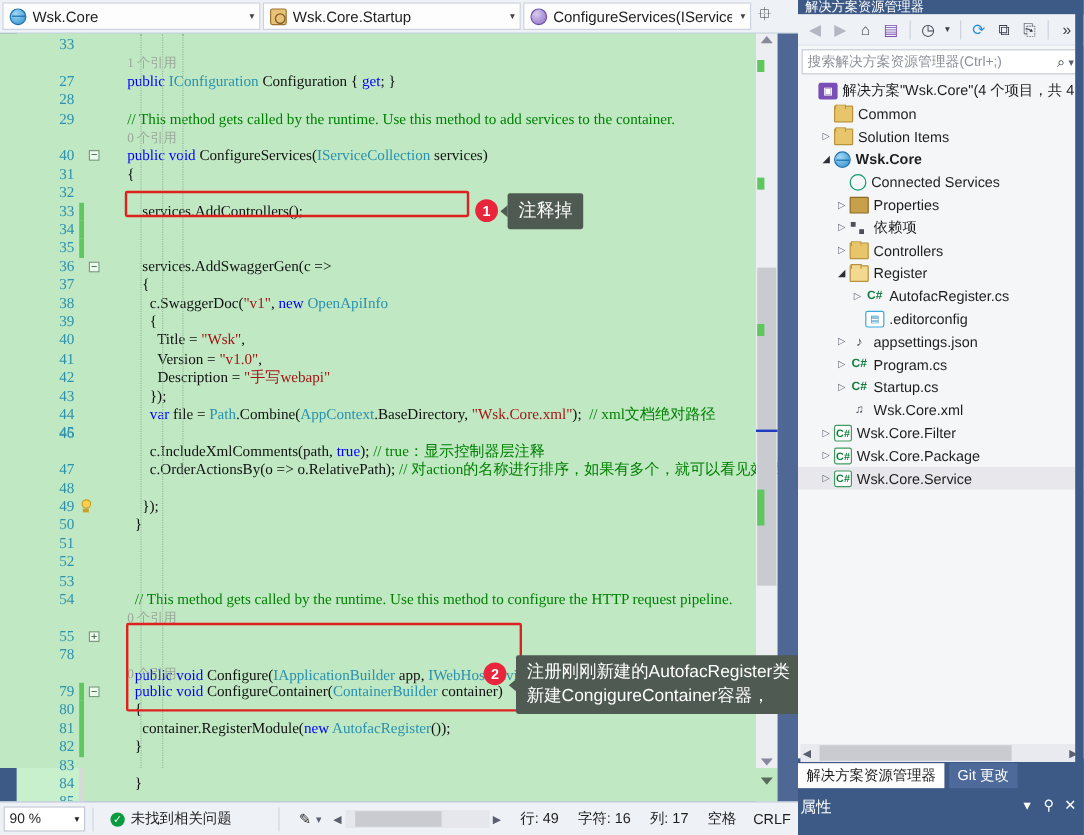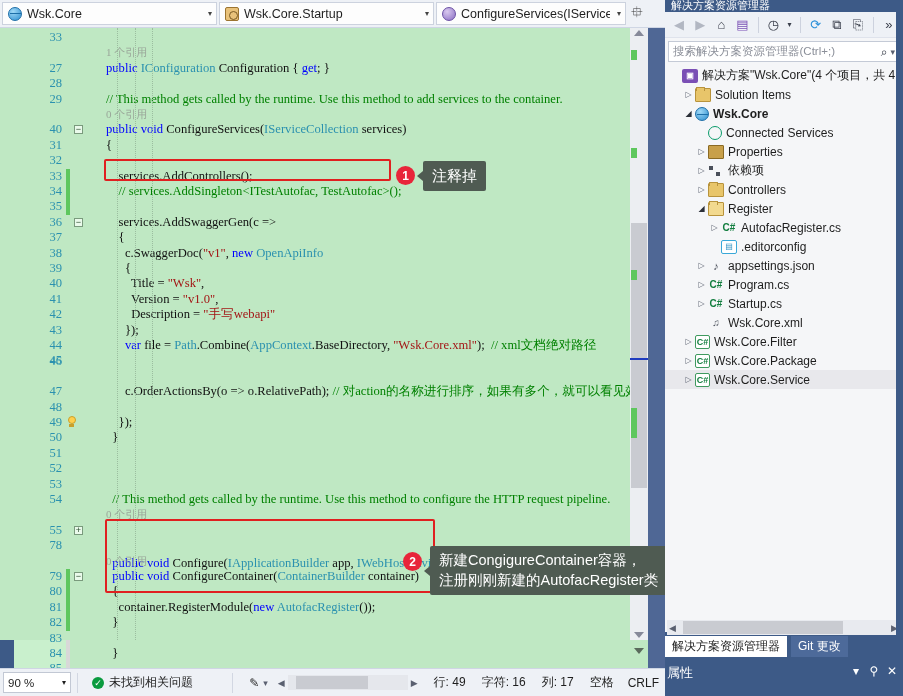--- a/index.html
+++ b/index.html
@@ -270,21 +270,20 @@
         <div class="ln code" style="top: 94.4px;"><span class="kw">public</span> <span class="kw">void</span> <span class="plain">ConfigureServices(</span><span class="ty">IServiceCollection</span> <span class="plain">services)</span></div>
         <div class="collapse" style="top: 97.4px;">−</div>
         <div class="lnum" style="top: 109.8px;">31</div>
         <div class="ln code" style="top: 109.8px;"><span class="plain">{</span></div>
         <div class="lnum" style="top: 125.2px;">32</div>
         <div class="ln code" style="top: 125.2px;">&nbsp;</div>
         <div class="lnum" style="top: 140.6px;">33</div>
         <div class="ln code" style="top: 140.6px;"><span class="plain">    services.AddControllers();</span></div>
         <div class="chg" style="top: 140.6px; height: 15.4px;"></div>
         <div class="lnum" style="top: 156px;">34</div>
-        <div class="ln code" style="top: 156px;"><span class="cmt">    // services.AddSingleton&lt;ITestAutofac, TestAutofac&gt;();</span></div>
         <div class="chg" style="top: 156px; height: 15.4px;"></div>
         <div class="lnum" style="top: 171.4px;">35</div>
         <div class="ln code" style="top: 171.4px;">&nbsp;</div>
         <div class="chg" style="top: 171.4px; height: 15.4px;"></div>
         <div class="lnum" style="top: 186.8px;">36</div>
         <div class="ln code" style="top: 186.8px;"><span class="plain">    services.AddSwaggerGen(c =&gt;</span></div>
         <div class="collapse" style="top: 189.8px;">−</div>
         <div class="lnum" style="top: 202.2px;">37</div>
         <div class="ln code" style="top: 202.2px;"><span class="plain">    {</span></div>
         <div class="lnum" style="top: 217.6px;">38</div>
@@ -296,20 +295,21 @@
         <div class="lnum" style="top: 263.8px;">41</div>
         <div class="ln code" style="top: 263.8px;"><span class="plain">        Version = </span><span class="str">"v1.0"</span><span class="plain">,</span></div>
         <div class="lnum" style="top: 279.2px;">42</div>
         <div class="ln code" style="top: 279.2px;"><span class="plain">        Description = </span><span class="str">"手写webapi"</span></div>
         <div class="lnum" style="top: 294.6px;">43</div>
         <div class="ln code" style="top: 294.6px;"><span class="plain">      });</span></div>
         <div class="lnum" style="top: 310px;">44</div>
         <div class="ln code" style="top: 310px;"><span class="kw">      var</span> <span class="plain">file = </span><span class="ty">Path</span><span class="plain">.Combine(</span><span class="ty">AppContext</span><span class="plain">.BaseDirectory, </span><span class="str">"Wsk.Core.xml"</span><span class="plain">);  </span><span class="cmt">// xml文档绝对路径</span></div>
         <div class="lnum" style="top: 325.4px;">45</div>
         <div class="lnum" style="top: 326px;">46</div>
+        <div class="ln code" style="top: 340.8px;"><span class="plain">      c.IncludeXmlComments(path, </span><span class="kw">true</span><span class="plain">); </span><span class="cmt">// true：显示控制器层注释</span></div>
         <div class="lnum" style="top: 356.2px;">47</div>
         <div class="ln code" style="top: 356.2px;"><span class="plain">      c.OrderActionsBy(o =&gt; o.RelativePath); </span><span class="cmt">// 对action的名称进行排序，如果有多个，就可以看见效果了。</span></div>
         <div class="lnum" style="top: 371.6px;">48</div>
         <div class="ln code" style="top: 371.6px;">&nbsp;</div>
         <div class="lnum" style="top: 387px;">49</div>
         <div class="ln code" style="top: 387px;"><span class="plain">    });</span></div>
         <div class="bulb" style="top: 388px;">
           <div class="b"></div>
           <div class="s"></div>
         </div>
@@ -371,22 +371,22 @@
   <div class="ed-bottomarrow">
       <i></i>
     </div>
   <div class="ed-rightband"></div>
 
   <div class="badge" style="left:396px;top:166px;">1</div>
   <div class="tip" style="left:423px;top:161px;">注释掉</div>
 
   <div class="badge" style="left:403px;top:552px;">2</div>
   <div class="tip t2" style="left:430px;top:546px;">
+    <div>注册刚刚新建的AutofacRegister类</div>
     <div>新建CongigureContainer容器，</div>
-    <div>注册刚刚新建的AutofacRegister类</div>
   </div>
 
   <div class="statusbar">
     <div class="zoombox">
       <span>90 %</span>
       <span class="cv">▾</span>
     </div>
     <div class="sb-sep"></div>
     <div style="display:flex;align-items:center;margin-left:8px;">
       <span class="okdot">✓</span>
@@ -436,20 +436,27 @@
     <div class="se-tree" id="se-tree">
         <div class="tr" style="padding-left: 4px;">
           <span class="tw">
             <span class="twx"></span>
           </span>
           <span class="ico i-sln">▣</span>
           <span class="lbl2">解决方案"Wsk.Core"(4 个项目，共 4</span>
         </div>
         <div class="tr" style="padding-left: 17px;">
           <span class="tw">
+            <span class="twx"></span>
+          </span>
+          <span class="ico i-folder"></span>
+          <span class="lbl2">Common</span>
+        </div>
+        <div class="tr" style="padding-left: 17px;">
+          <span class="tw">
             <span class="twx">▷</span>
           </span>
           <span class="ico i-folder"></span>
           <span class="lbl2">Solution Items</span>
         </div>
         <div class="tr" style="padding-left: 17px;">
           <span class="tw">
             <span class="twx open">◢</span>
           </span>
           <span class="ico i-web"></span>

